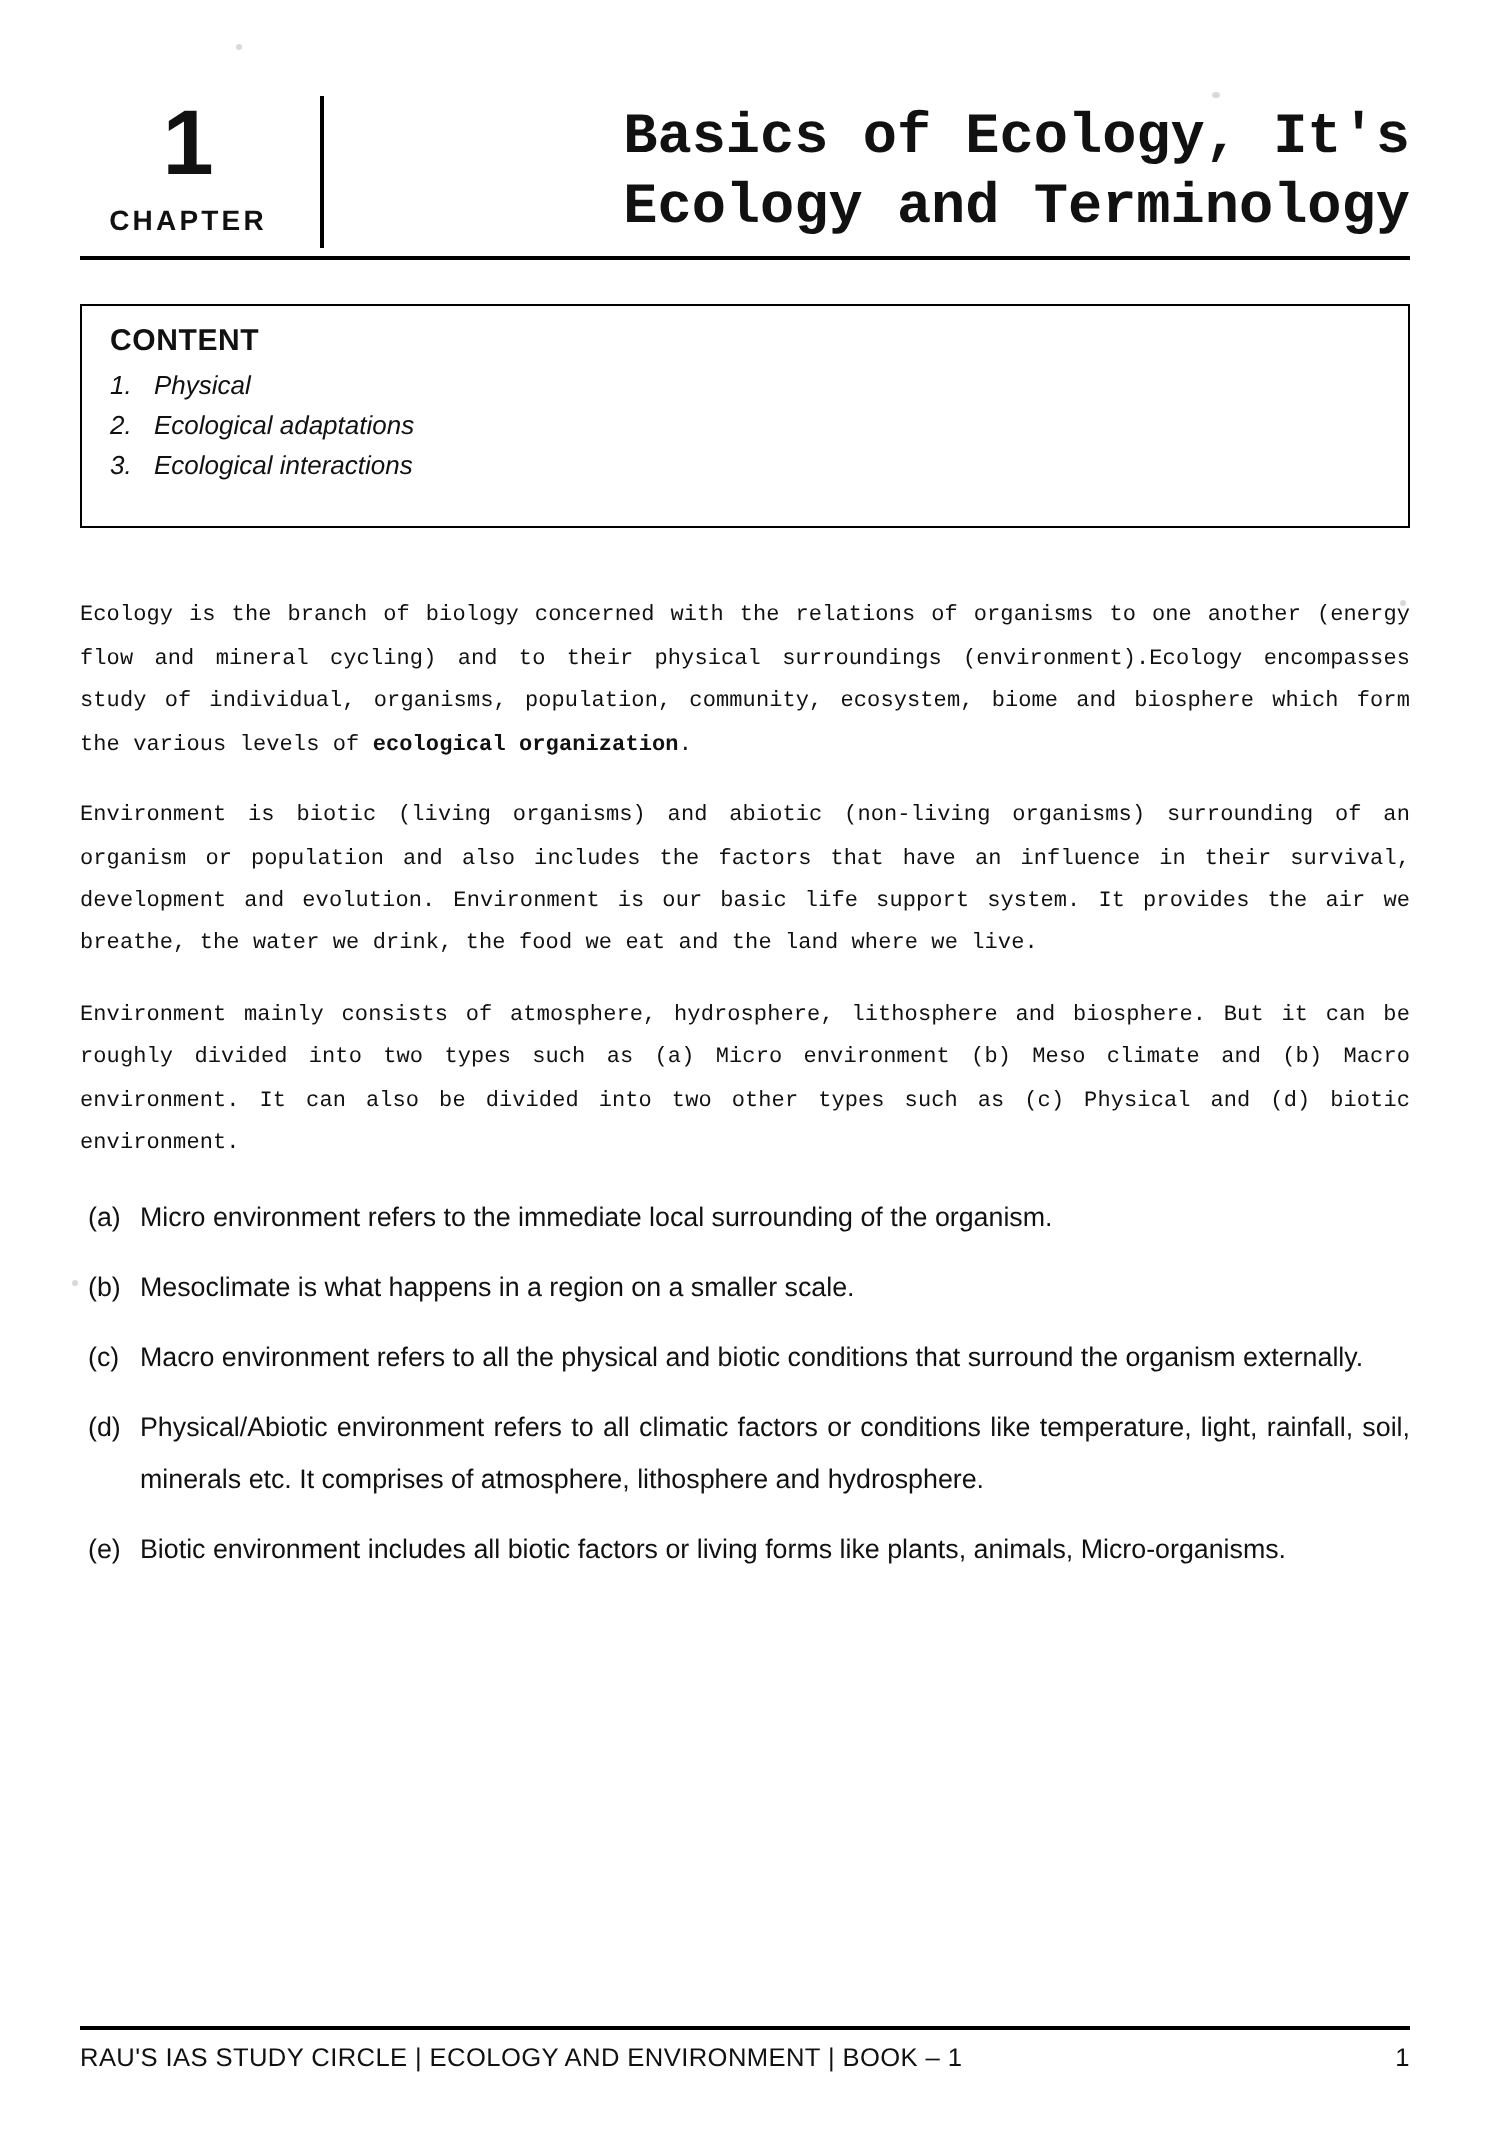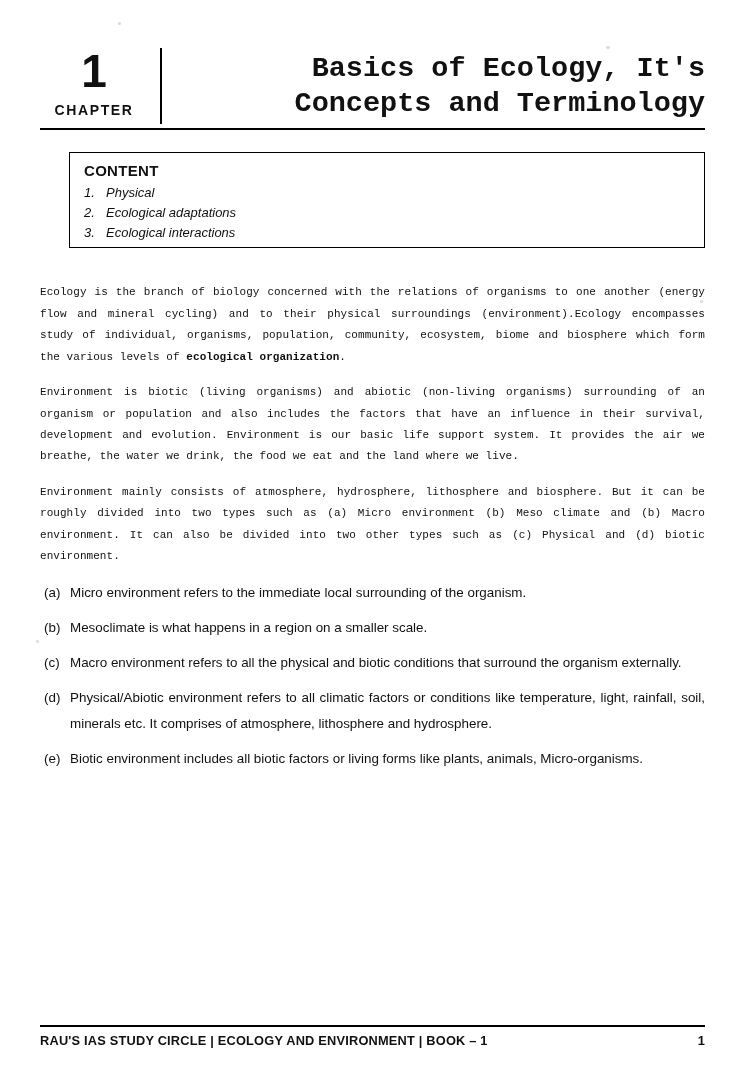--- a/index.html
+++ b/index.html
@@ -60,22 +60,21 @@
     line-height: 1.22;
     padding-left: 18px;
     padding-bottom: 2px;
     font-family: Liberation Mono, monospace;
   }
 
   
   .content-box {
     margin-top: 22px;
     border: 1.6px solid #000;
-    padding: 9px 14px 4px 14px;
-    margin-left: 29px;
+    padding: 9px 14px 20px 14px;
   }
   .content-box-title {
     font-size: 15px;
     font-weight: bold;
     letter-spacing: 0.3px;
     margin-bottom: 4px;
   }
   .content-list {
     margin: 0;
     padding: 0;
@@ -135,28 +134,28 @@
   
   .sec-1 { margin-top: 34px; }
   .sec-2 { margin-top: 14px; }
   .sec-3 { margin-top: 14px; }
 
   
   .footer {
     position: absolute;
     left: 40px;
     right: 40px;
-    bottom: 26px;
+    bottom: 38px;
     border-top: 2.2px solid #000;
     padding-top: 6px;
     display: flex;
     justify-content: space-between;
     align-items: center;
     font-size: 12.8px;
-    font-weight: bold;
+    font-weight: normal;
     letter-spacing: 0.2px;
   }
 
   
   .speckle {
     position: absolute;
     background: #d9d9d9;
     border-radius: 50%;
     pointer-events: none;
   }
@@ -171,21 +170,21 @@
   <div class="speckle" style="left:700px;top:300px;width:3px;height:3px;"></div>
   <div class="speckle" style="left:36px;top:640px;width:3px;height:3px;"></div>
 
   <div class="chapter-header">
     <div class="chapter-badge">
       <div class="chapter-number">1</div>
       <div class="chapter-word">CHAPTER</div>
     </div>
     <div class="chapter-title">
       <div>Basics of Ecology, It's</div>
-      <div>Concepts and Terminology</div>
+      <div>Ecology and Terminology</div>
     </div>
   </div>
 
   <div class="content-box">
     <div class="content-box-title">CONTENT</div>
     <ul class="content-list">
       <li>
         <span class="num">1.</span>
         <span>Physical</span>
       </li>

